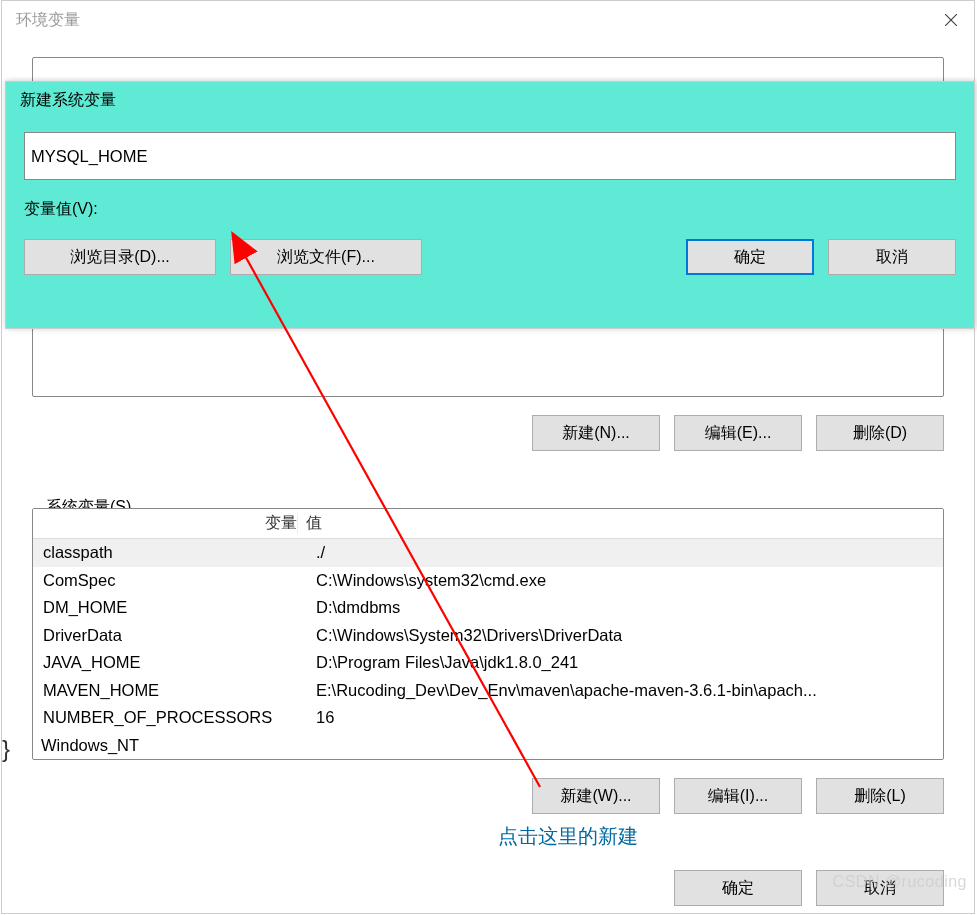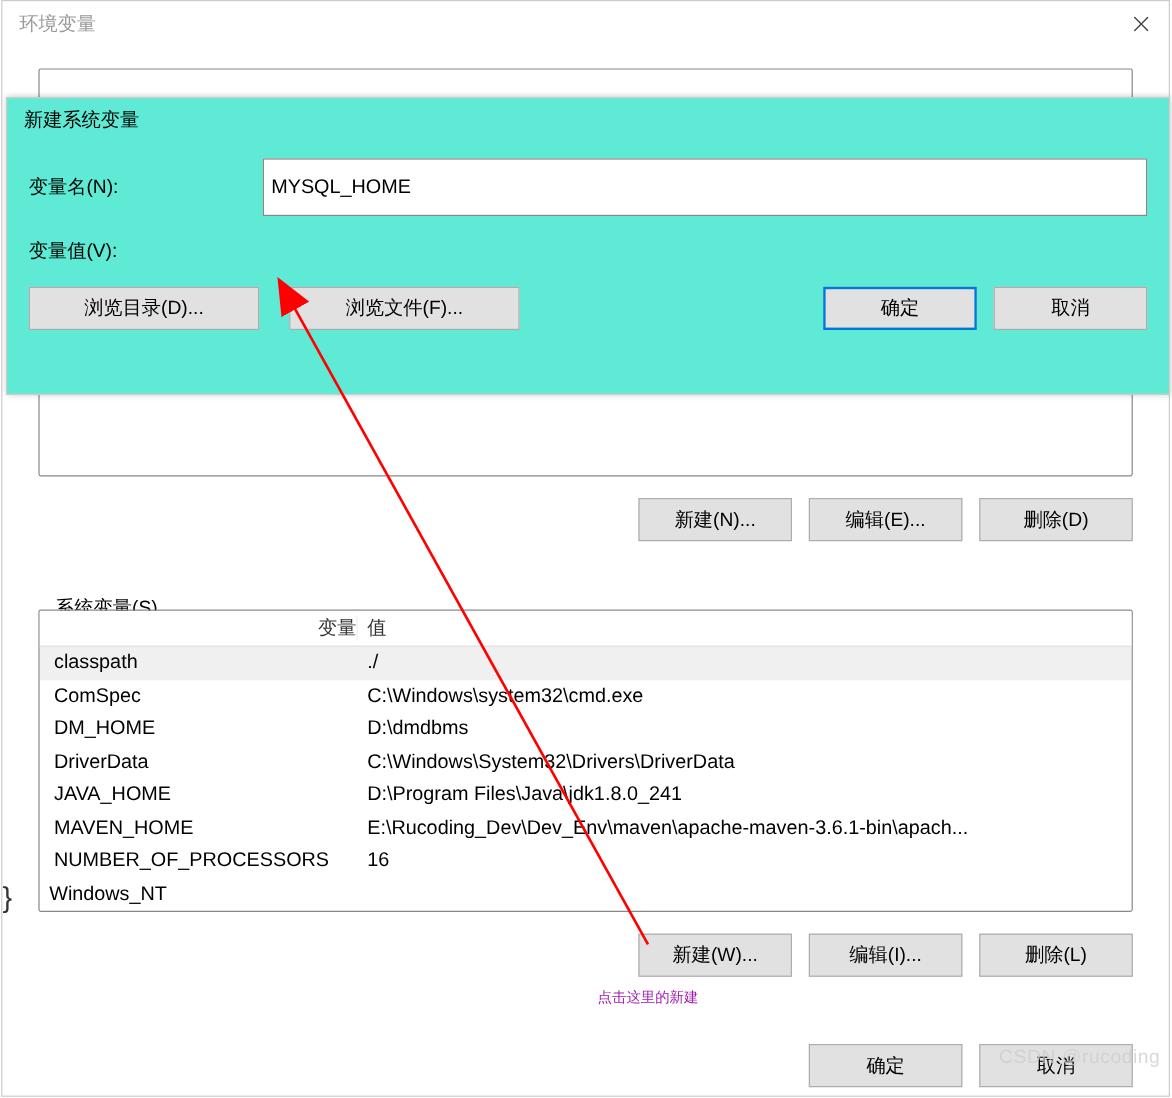--- a/index.html
+++ b/index.html
@@ -23,42 +23,42 @@
 
 .group { margin-top: 36px; position: relative; }
 .group-label { font-size: 16px; color: #000; position: relative; top: 10px; left: 10px; background: #fff; padding: 0 4px; display: inline-block; }
 .group-box { border: 1px solid #888; border-radius: 2px; height: 252px; overflow: hidden; position: relative; }
 .table-header { display: flex; border-bottom: 1px solid #ddd; height: 30px; align-items: center; font-size: 16px; color: #333; background: #fff; }
 .table-header .col1 { width: 265px; padding-left: 8px; border-right: 1px solid #eee; text-align: right; }
 .table-header .col2 { flex: 1; padding-left: 8px; }
 .table-body { overflow-y: scroll; height: 220px; }
 .row { display: flex; height: 27.5px; align-items: center; font-size: 16.5px; color: #000; }
 .row.selected { background: #f0f0f0; }
-.row .c1 { width: 265px; padding-left: 12px; white-space: nowrap; overflow: hidden; }
+.row .c1 { width: 265px; padding-left: 0; white-space: nowrap; overflow: hidden; margin-left: 10px; }
 .row .c2 { flex: 1; padding-left: 8px; white-space: nowrap; overflow: hidden; text-overflow: ellipsis; }
 
 
 .dialog-bottom { display: flex; gap: 14px; justify-content: flex-end; margin-top: 56px; }
 
 
 .inner-dialog { position: absolute; left: 5px; top: 81px; width: 970px; height: 248px; background: #5eead4; border: 1px solid #ccc; box-shadow: 2px 0 6px rgba(0,0,0,0.15), -1px -1px 4px rgba(0,0,0,0.08); z-index: 10; }
 .inner-titlebar { height: 36px; display: flex; align-items: center; padding-left: 14px; font-size: 16px; color: #000; border-bottom: 0; }
 .inner-body { padding: 14px 18px 0 18px; }
 .field-row { display: flex; align-items: center; margin-bottom: 19px; }
 .field-label { width: 195px; font-size: 16px; color: #000; }
 .field-input { flex: 1; height: 48px; border: 1px solid #888; padding: 0 6px; font-size: 16.5px; outline: none; }
 .field-input.selected { border: 1px solid #0078d7; }
 .inner-btns { display: flex; gap: 14px; margin-top: 10px; }
-.inner-btns .left { display: flex; gap: 25px; }
+.inner-btns .left { display: flex; gap: 14px; }
 .inner-btns .right { margin-left: auto; display: flex; gap: 14px; }
 .btn.primary { border: 2px solid #0078d7; }
 .btn.browse { min-width: 192px; }
 
 
-.annotation-text { position: absolute; left: 498px; top: 823px; color: #a21caf; font-size: 12px; z-index: 20; font-weight: 400; }
+.annotation-text { position: absolute; left: 498px; top: 823px; color: #0369a1; font-size: 20px; z-index: 20; font-weight: 400; }
 svg.arrow { position: absolute; left: 0; top: 0; z-index: 20; pointer-events: none; }
 
 
 .watermark { position: absolute; right: 10px; bottom: 24px; color: #ccc; font-size: 16px; letter-spacing: 0.5px; z-index: 5; opacity: 0.75; }
 
 
 .brace { position: absolute; left: 2px; top: 735px; font-size: 24px; color: #333; z-index: 1; }
 
 
 .table-body::-webkit-scrollbar { width: 18px; }
@@ -143,21 +143,20 @@
     </div>
   </div>
 </div>
 
 <div class="inner-dialog">
   <div class="inner-titlebar">
     <span>新建系统变量</span>
   </div>
   <div class="inner-body">
     <div class="field-row">
-      <div class="field-label">变量名(N):</div>
       <input class="field-input" value="MYSQL_HOME" style="">
     </div>
     <div class="field-row">
       <div class="field-label">变量值(V):</div>
     </div>
     <div class="inner-btns">
       <div class="left">
         <button class="btn browse">浏览目录(D)...</button>
         <button class="btn browse">浏览文件(F)...</button>
       </div>

